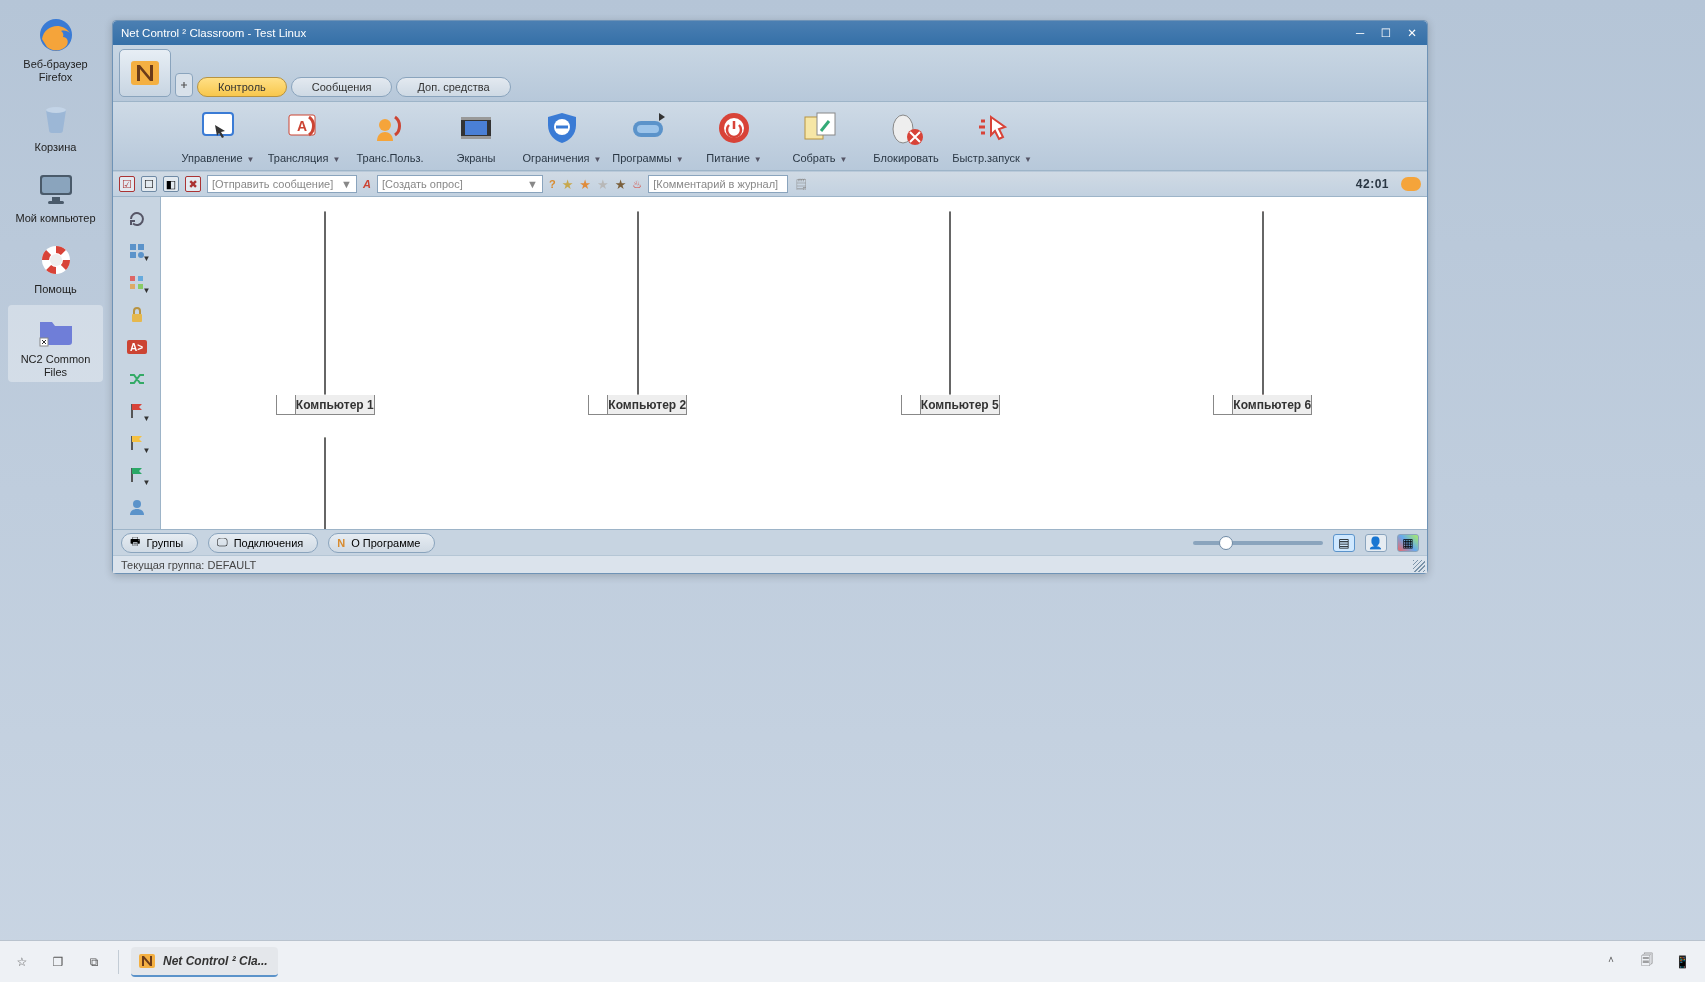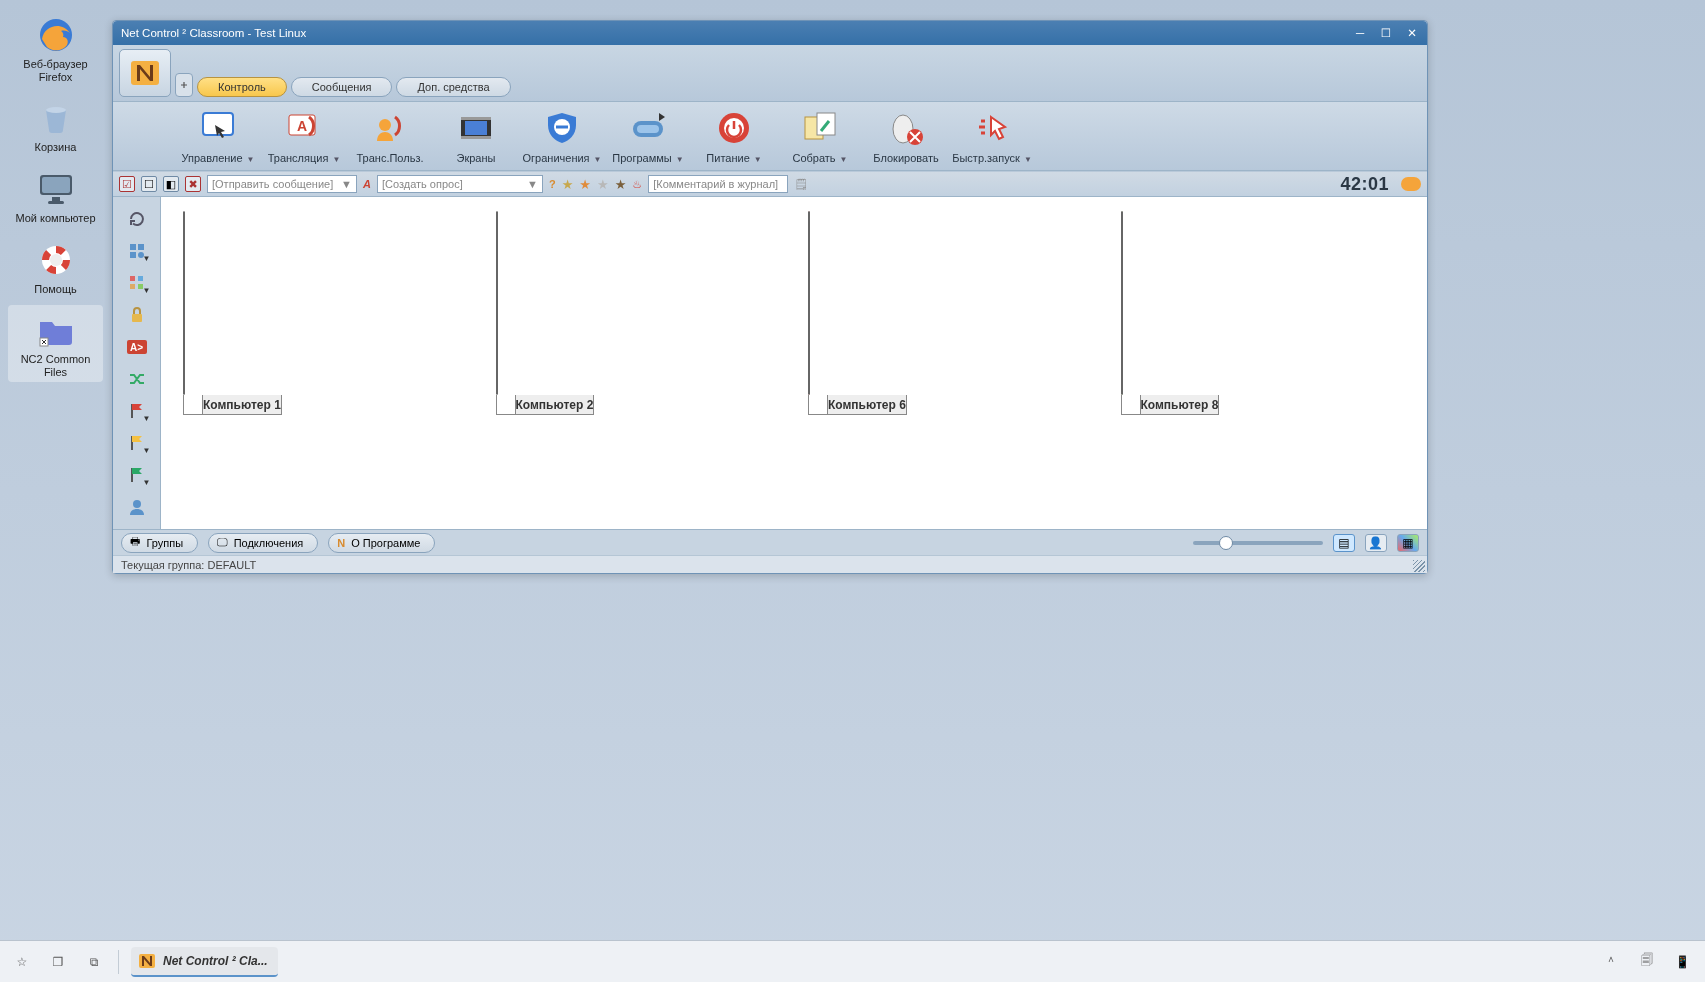--- a/index.html
+++ b/index.html
@@ -107,36 +107,36 @@
   
   .sec-toolbar{
     height:26px;border-top:1px solid #b9c9d9;border-bottom:1px solid #9db4c8;
     background:linear-gradient(#d0dae4,#c2d1e0);
     display:flex;align-items:center;padding:0 6px;gap:6px;font-size:11px;
   }
   .sq-btn{width:16px;height:16px;border:1px solid #6f8aa5;border-radius:2px;display:flex;align-items:center;justify-content:center;background:#e3eaf0;cursor:pointer;}
   .sq-btn.red{border-color:#a33;color:#a33;}
   .sel-box{height:18px;border:1px solid #8aa4bd;background:#fff;font-size:11px;color:#888;padding:0 4px;display:flex;align-items:center;justify-content:space-between;cursor:pointer;}
   .star{color:#c7a84d;font-size:13px;cursor:pointer;}
-  .timer-lbl{margin-left:auto;font-size:18px;font-weight:600;color:#2a3744;letter-spacing:.5px;}
+  .timer-lbl{margin-left:auto;font-size:12px;font-weight:600;color:#2a3744;letter-spacing:.5px;}
   .mailpill{width:20px;height:14px;border-radius:7px;background:#f5a43a;margin-left:6px;}
   
   .main-body{flex:1;display:flex;min-height:0;}
   .side-rail{
     width:48px;background:#c7d4e1;border-right:1px solid #9db4c8;
     display:flex;flex-direction:column;align-items:center;gap:12px;padding-top:12px;
   }
   .rail-ic{width:24px;height:20px;display:flex;align-items:center;justify-content:center;position:relative;cursor:pointer;}
   .rail-ic .tri{position:absolute;right:-2px;bottom:-2px;font-size:8px;color:#333;}
   .thumbs-area{
     flex:1;overflow:auto;background:#fff;padding:14px 22px;
     display:grid;grid-template-columns:repeat(4,1fr);gap:22px 28px;
     align-content:start;
   }
-  .thumb-cell{display:flex;flex-direction:column;align-items:flex-start;}
+  .thumb-cell{display:flex;flex-direction:column;align-items:center;}
   .thumb-img{
     border:1px solid #666;background:#888;height:184px;border-radius:1px;
     position:relative;overflow:hidden;
   }
   .thumb-img.c1{background:linear-gradient(#fff,#f3f3f3);}
   .thumb-img.c2{background:radial-gradient(circle at 52% 50%,#adc7e2 0%,#78a3cc 60%,#6493c0 100%);}
   .thumb-img.c3{background:linear-gradient(#a5a5a5,#7f7f7f);}
   .thumb-img.c4{background:linear-gradient(#b0b0b0,#969696);}
   .thumb-img.c5{background:linear-gradient(160deg,#1f2733,#3a2307);}
   .thumb-img.c6{background:#b11d1a;}
@@ -492,20 +492,32 @@
           <div class="winbox" style="left:20px;top:78px;width:120px;height:86px;"></div>
         </div>
         <div class="thumb-footer">
             <div class="thumb-chk"></div>
             <div class="thumb-name">Компьютер 2</div>
           </div>
       </div>
 
 
 
+      <div class="thumb-cell">
+        <div class="thumb-img c5">
+          <div style="position:absolute;left:6px;top:6px;bottom:6px;width:12px;background:#111;"></div>
+          <div class="winbox" style="left:66px;top:18px;width:130px;height:100px;background:#d7d7d7;"></div>
+          <div style="position:absolute;left:160px;top:40px;width:26px;height:26px;border-radius:50%;background:#f5c142;"></div>
+          <div class="winbox" style="left:6px;bottom:6px;width:90px;height:50px;"></div>
+        </div>
+        <div class="thumb-footer">
+            <div class="thumb-chk"></div>
+            <div class="thumb-name">Компьютер 5</div>
+          </div>
+      </div>
 
       <div class="thumb-cell">
         <div class="thumb-img c6">
           <div class="winbox" style="left:26px;top:10px;width:120px;height:150px;"></div>
           <div class="winbox" style="left:120px;top:28px;width:120px;height:140px;"></div>
         </div>
         <div class="thumb-footer">
             <div class="thumb-chk"></div>
             <div class="thumb-name">Компьютер 6</div>
           </div>

